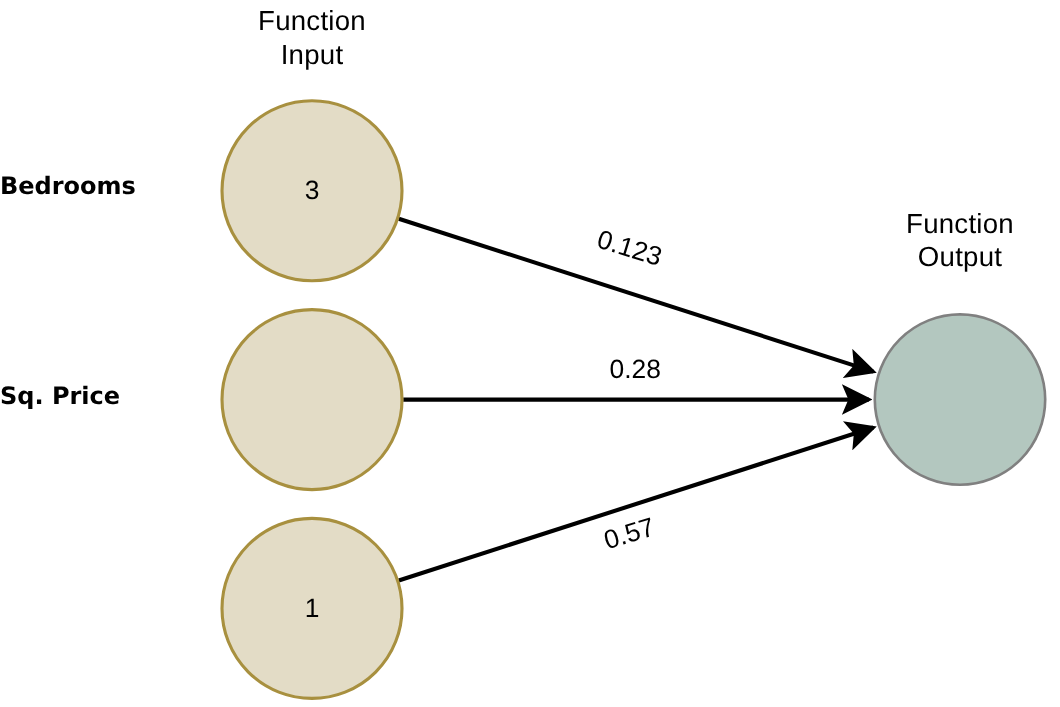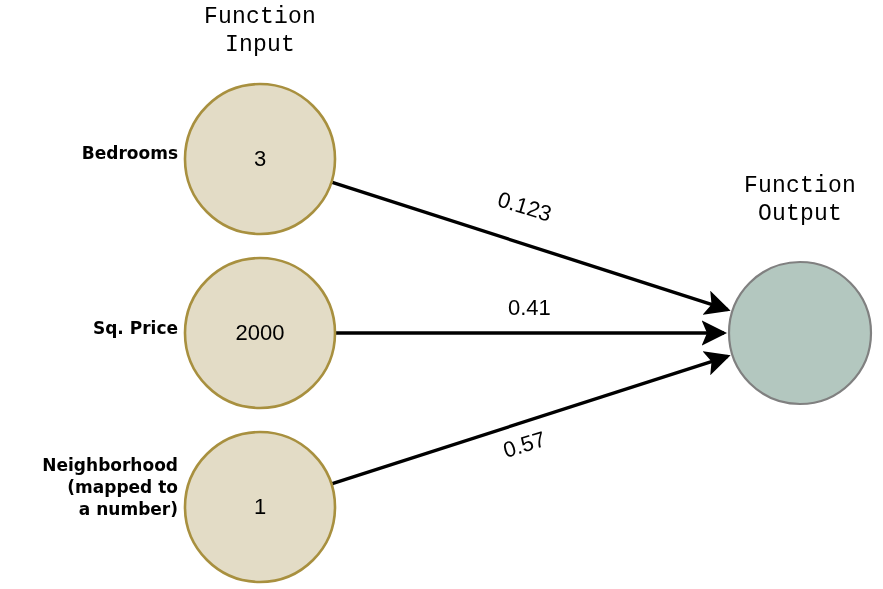--- a/index.html
+++ b/index.html
@@ -19,37 +19,37 @@
     position: absolute;
     left: 0;
     top: 0;
     width: 883px;
     height: 589px;
   }
   
   .section-title {
     position: absolute;
     text-align: center;
-    font-family: Liberation Mono, monospace;
+    font-family: Liberation Sans, sans-serif;
     font-size: 23px;
     font-weight: 500;
     letter-spacing: 0.2px;
     color: #000000;
     line-height: 1.22;
     white-space: pre-line;
   }
   #title-input  { left: 170px; top: 3px;   width: 180px; }
   #title-output { left: 714px; top: 172px; width: 172px; }
 
   
   .row-label {
     position: absolute;
-    text-align: right;
+    text-align: left;
     font-family: "DejaVu Sans", sans-serif;
-    font-size: 17px;
+    font-size: 20px;
     font-weight: 700;
     color: #000000;
     line-height: 1.28;
     white-space: pre-line;
   }
   #label-bedrooms     { left: 0px;  top: 143px; width: 178px; }
   #label-sqfeet       { left: 0px;  top: 318px; width: 178px; }
   #label-neighborhood { left: 0px;  top: 455px; width: 178px; }
 
   
@@ -111,25 +111,21 @@
     <circle id="node-out" cx="800" cy="333" r="71" fill="#b3c7bf" stroke="#808080" stroke-width="2.2"></circle>
   </svg>
 
   <div class="section-title" id="title-input">Function
 Input</div>
   <div class="section-title" id="title-output">Function
 Output</div>
 
   <div class="row-label" id="label-bedrooms">Bedrooms</div>
   <div class="row-label" id="label-sqfeet">Sq. Price</div>
-  <div class="row-label" id="label-neighborhood">Neighborhood
-(mapped to
-a number)</div>
 
   <div class="node-text node-value" id="val-bedrooms">3</div>
-  <div class="node-text node-value" id="val-sqfeet">2000</div>
   <div class="node-text node-value" id="val-neighborhood">1</div>
 
   <div class="edge-weight" id="w-0">0.123</div>
-  <div class="edge-weight" id="w-1">0.41</div>
+  <div class="edge-weight" id="w-1">0.28</div>
   <div class="edge-weight" id="w-2">0.57</div>
 
 </div>
 
 </body></html>

